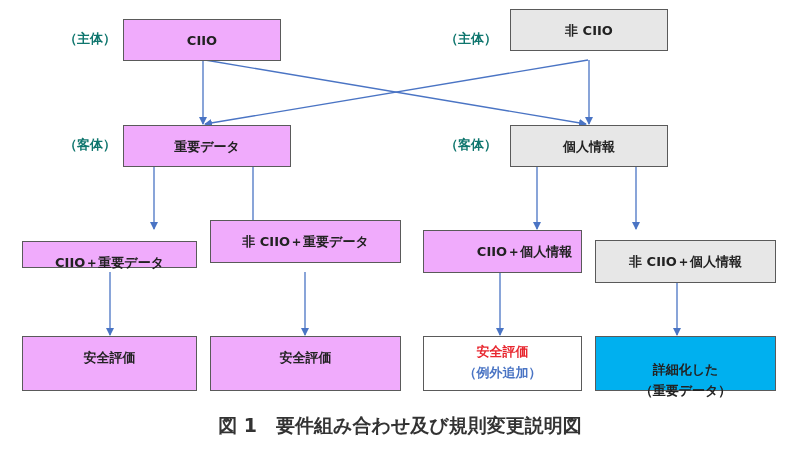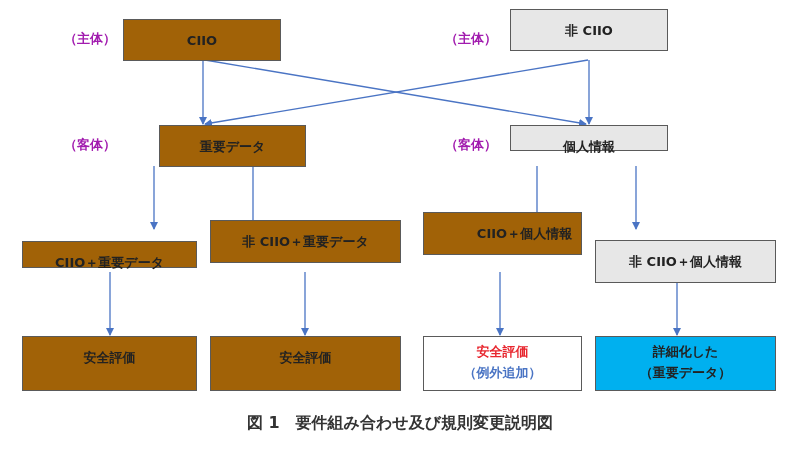--- a/index.html
+++ b/index.html
@@ -2,28 +2,28 @@
 <html><head>
 <meta charset="utf-8">
 <style>
   html, body { margin:0; padding:0; background:#ffffff; }
   body { width:800px; height:449px; position:relative; overflow:hidden;
          font-family:"DejaVu Sans", "Liberation Sans", sans-serif; color:#222; }
   .box { position:absolute; box-sizing:border-box; border:1.5px solid #5a5a5a;
          display:flex; flex-direction:column; align-items:center; font-size:13px; font-weight:bold; }
   .box .t1 { margin-top:13px; line-height:16px; }
   .box .t2 { margin-top:7px; line-height:16px; font-weight:bold; font-size:13px; }
-  .orange { background:#a16207; }
+  .orange { background:#f0abfc; }
   .gray { background:#e7e7e7; }
   .white { background:#ffffff; }
   .blue { background:#00b0ef; }
-  .lbl { position:absolute; font-size:13px; font-weight:bold; color:#a21caf; }
+  .lbl { position:absolute; font-size:13px; font-weight:bold; color:#0f766e; }
   svg.arrows { position:absolute; left:0; top:0; width:800px; height:449px; }
   .caption { position:absolute; left:0; width:800px; top:413px; text-align:center;
-             font-size:16px; font-weight:bold; color:#333; }
+             font-size:19px; font-weight:bold; color:#333; }
   .red { color:#e8262e; }
   .bluetext { color:#4a74c4; }
 </style>
 </head>
 <body>
 
 <svg class="arrows" viewBox="0 0 800 449">
   <defs>
     <marker id="ah" markerWidth="8" markerHeight="8" refX="7" refY="4" orient="auto" markerUnits="userSpaceOnUse">
       <path d="M0,0 L8,4 L0,8 Z" fill="#4a74c4"></path>
@@ -48,49 +48,49 @@
 <div class="lbl" style="left:64px;top:30px;">（主体）</div>
 <div class="box orange" style="left:123px;top:19px;width:158px;height:42px;">
   <span class="t1">CIIO</span>
 </div>
 <div class="lbl" style="left:445px;top:30px;">（主体）</div>
 <div class="box gray" style="left:510px;top:9px;width:158px;height:42px;">
   <span class="t1">非 CIIO</span>
 </div>
 
 <div class="lbl" style="left:64px;top:136px;">（客体）</div>
-<div class="box orange" style="left:123px;top:125px;width:147px;height:42px;margin-left:36px;">
+<div class="box orange" style="left:123px;top:125px;width:168px;height:42px;">
   <span class="t1">重要データ</span>
 </div>
 <div class="lbl" style="left:445px;top:136px;">（客体）</div>
-<div class="box gray" style="left:510px;top:125px;width:158px;height:26px;">
+<div class="box gray" style="left:510px;top:125px;width:158px;height:42px;">
   <span class="t1">個人情報</span>
 </div>
 
 <div class="box orange" style="left:22px;top:241px;width:175px;height:27px;">
   <span class="t1">CIIO＋重要データ</span>
 </div>
 <div class="box orange" style="left:210px;top:220px;width:191px;height:43px;">
   <span class="t1">非 CIIO＋重要データ</span>
 </div>
-<div class="box orange" style="left:423px;top:212px;width:159px;height:43px;padding-left:44px;">
+<div class="box orange" style="left:423px;top:230px;width:159px;height:43px;padding-left:44px;">
   <span class="t1">CIIO＋個人情報</span>
 </div>
 <div class="box gray" style="left:595px;top:240px;width:181px;height:43px;">
   <span class="t1">非 CIIO＋個人情報</span>
 </div>
 
 <div class="box orange" style="left:22px;top:336px;width:175px;height:55px;">
   <span class="t1">安全評価</span>
 </div>
 <div class="box orange" style="left:210px;top:336px;width:191px;height:55px;">
   <span class="t1">安全評価</span>
 </div>
 <div class="box white" style="left:423px;top:336px;width:159px;height:55px;">
   <span class="t1 red" style="margin-top:7px;">安全評価</span>
   <span class="t2 bluetext" style="margin-top:5px;">（例外追加）</span>
 </div>
 <div class="box blue" style="left:595px;top:336px;width:181px;height:55px;">
-  <span class="t1" style="margin-top:7px;">詳細化した</span>
+  <span class="t1" style="margin-top:25px;">詳細化した</span>
   <span class="t2" style="margin-top:5px;">（重要データ）</span>
 </div>
 
 <div class="caption">図 1　要件組み合わせ及び規則変更説明図</div>
 
 </body></html>

